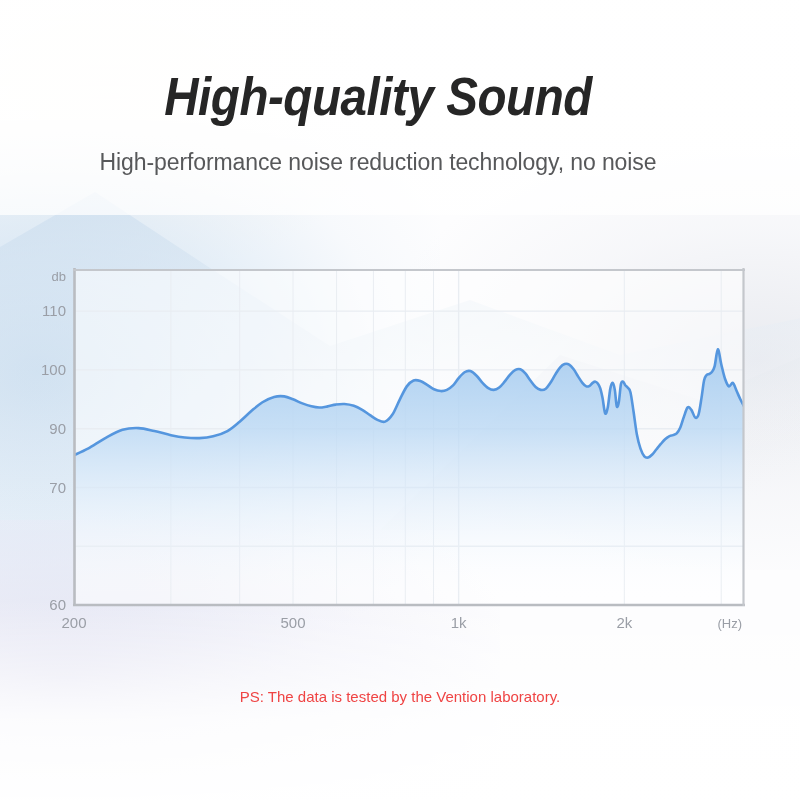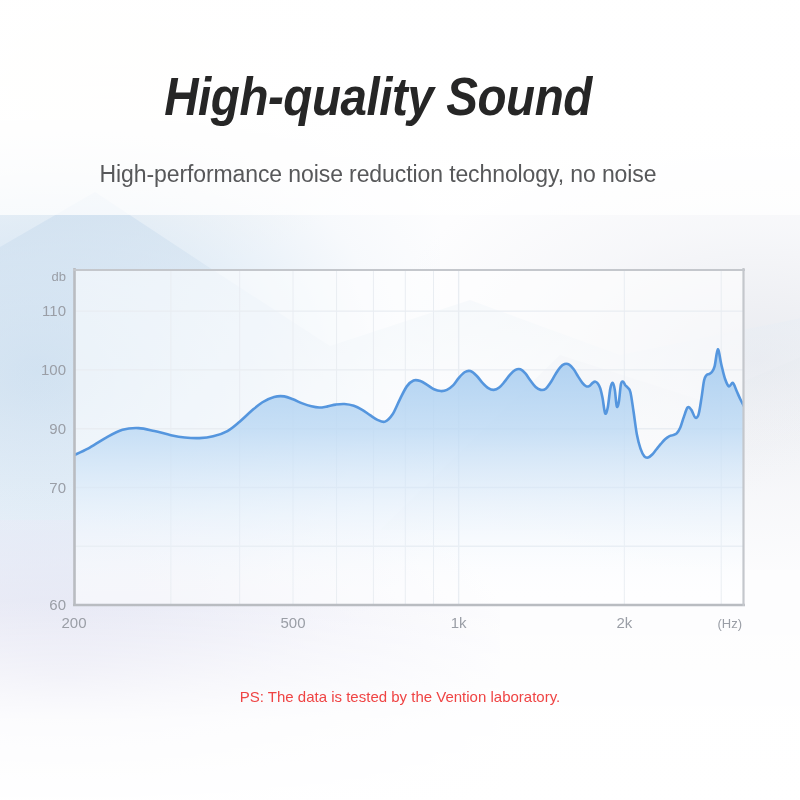--- a/index.html
+++ b/index.html
@@ -112,21 +112,21 @@
     font-family: "Liberation Sans Narrow", "Liberation Sans", sans-serif;
     font-size: 54px;
     font-weight: bold;
     font-style: italic;
     color: #262626;
     letter-spacing: -0.5px;
     transform: scaleX(0.88);
     line-height: 1.05;
   }
   #page-subtitle {
-    margin: 16px;
+    margin: 4px;
     padding-top: 20px;
     font-size: 23px;
     font-weight: normal;
     color: #57585a;
     letter-spacing: -0.1px;
   }
 
   
   #chart-figure {
     position: absolute;

